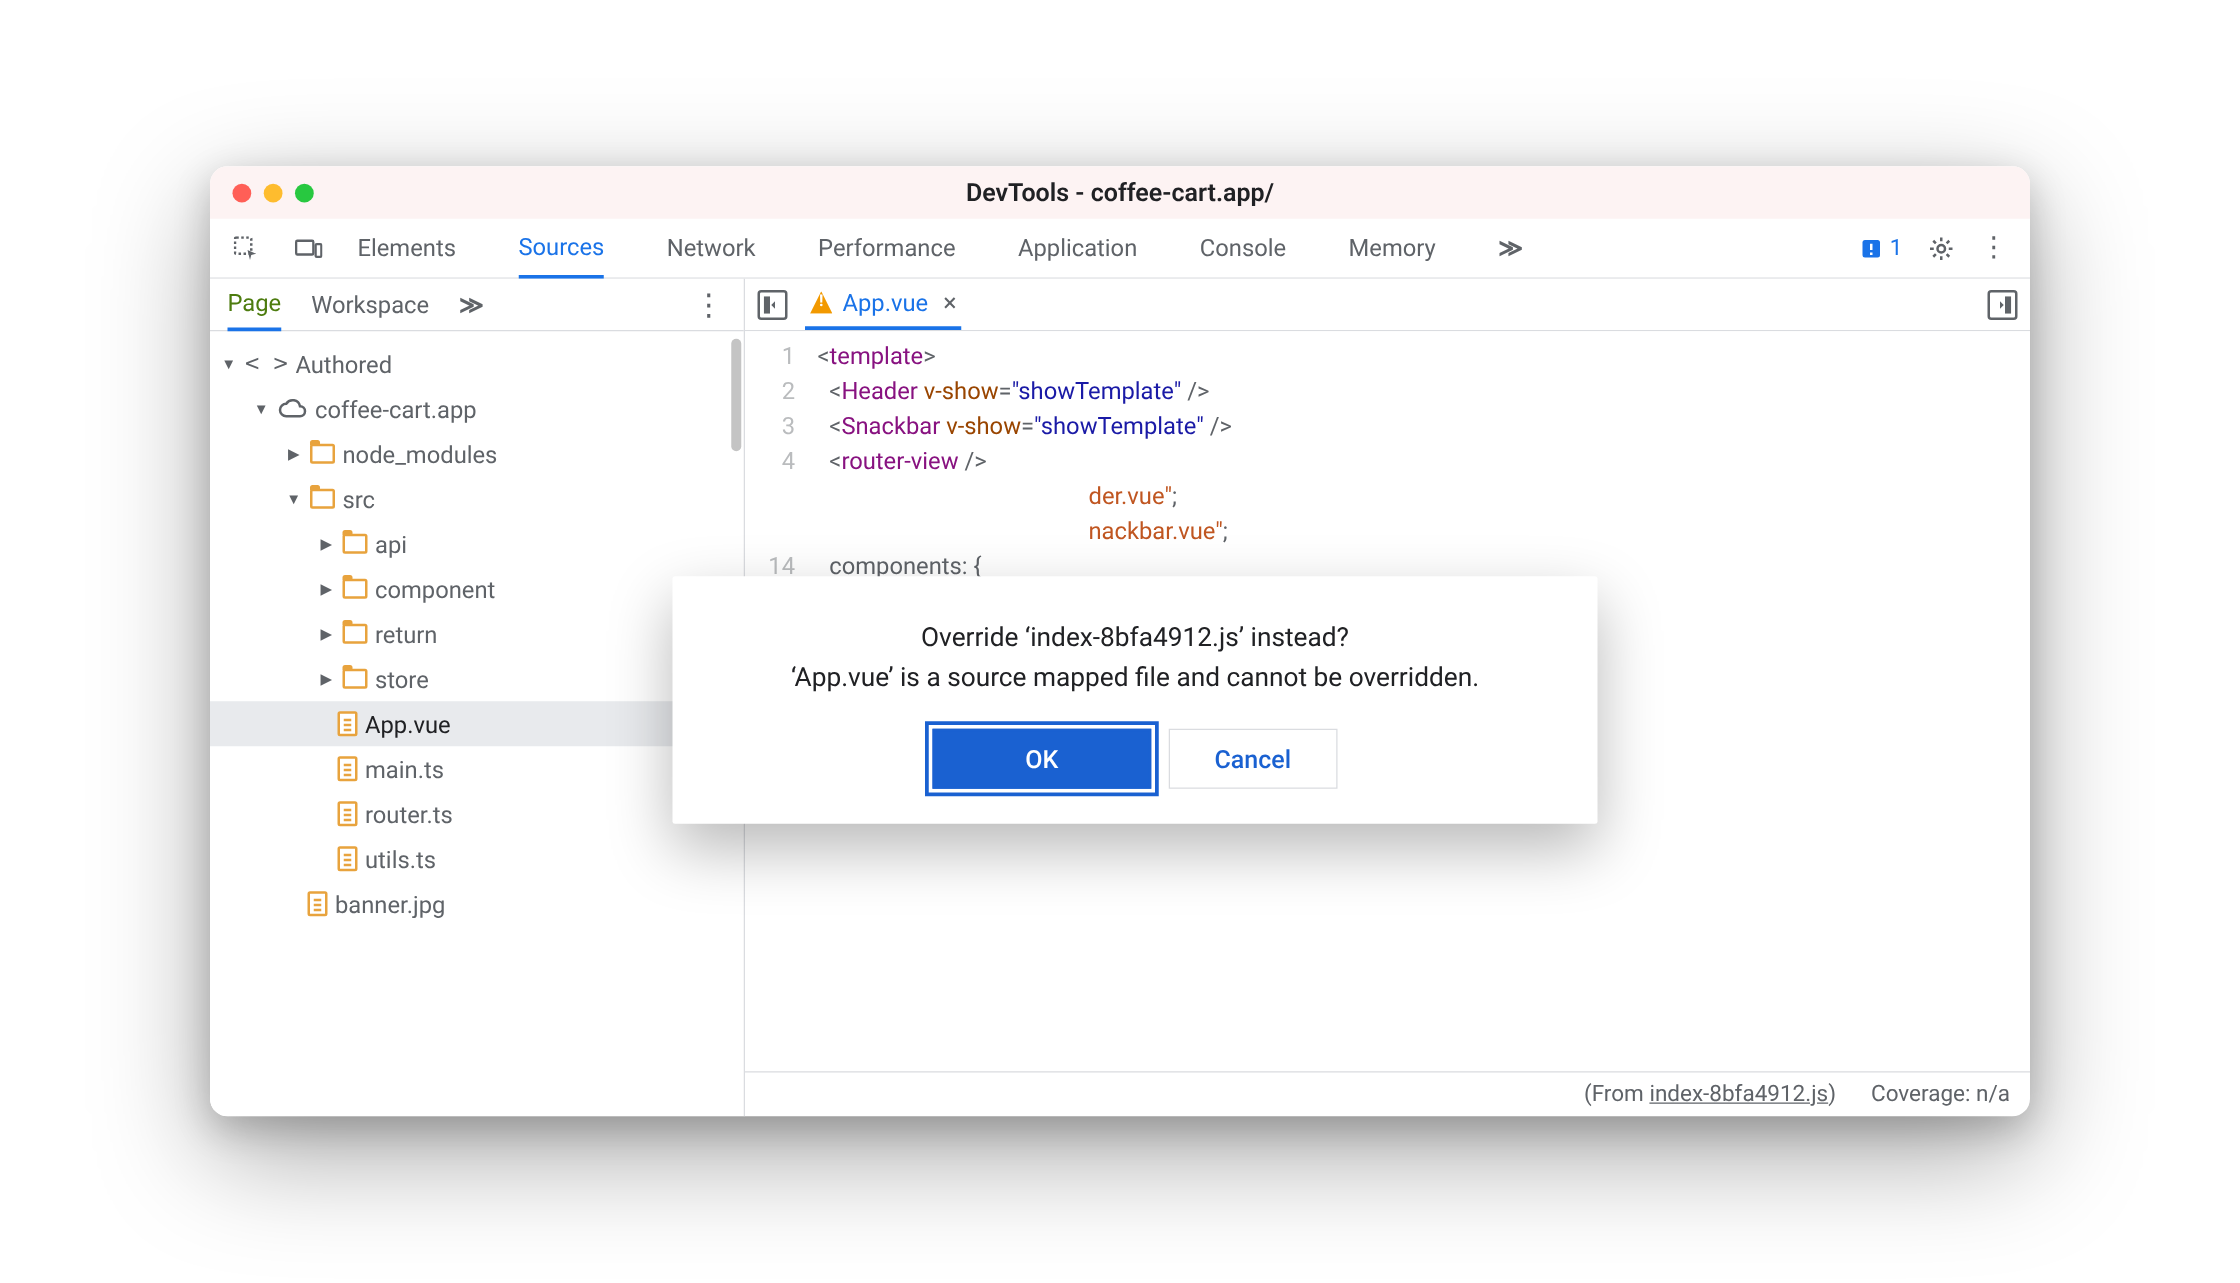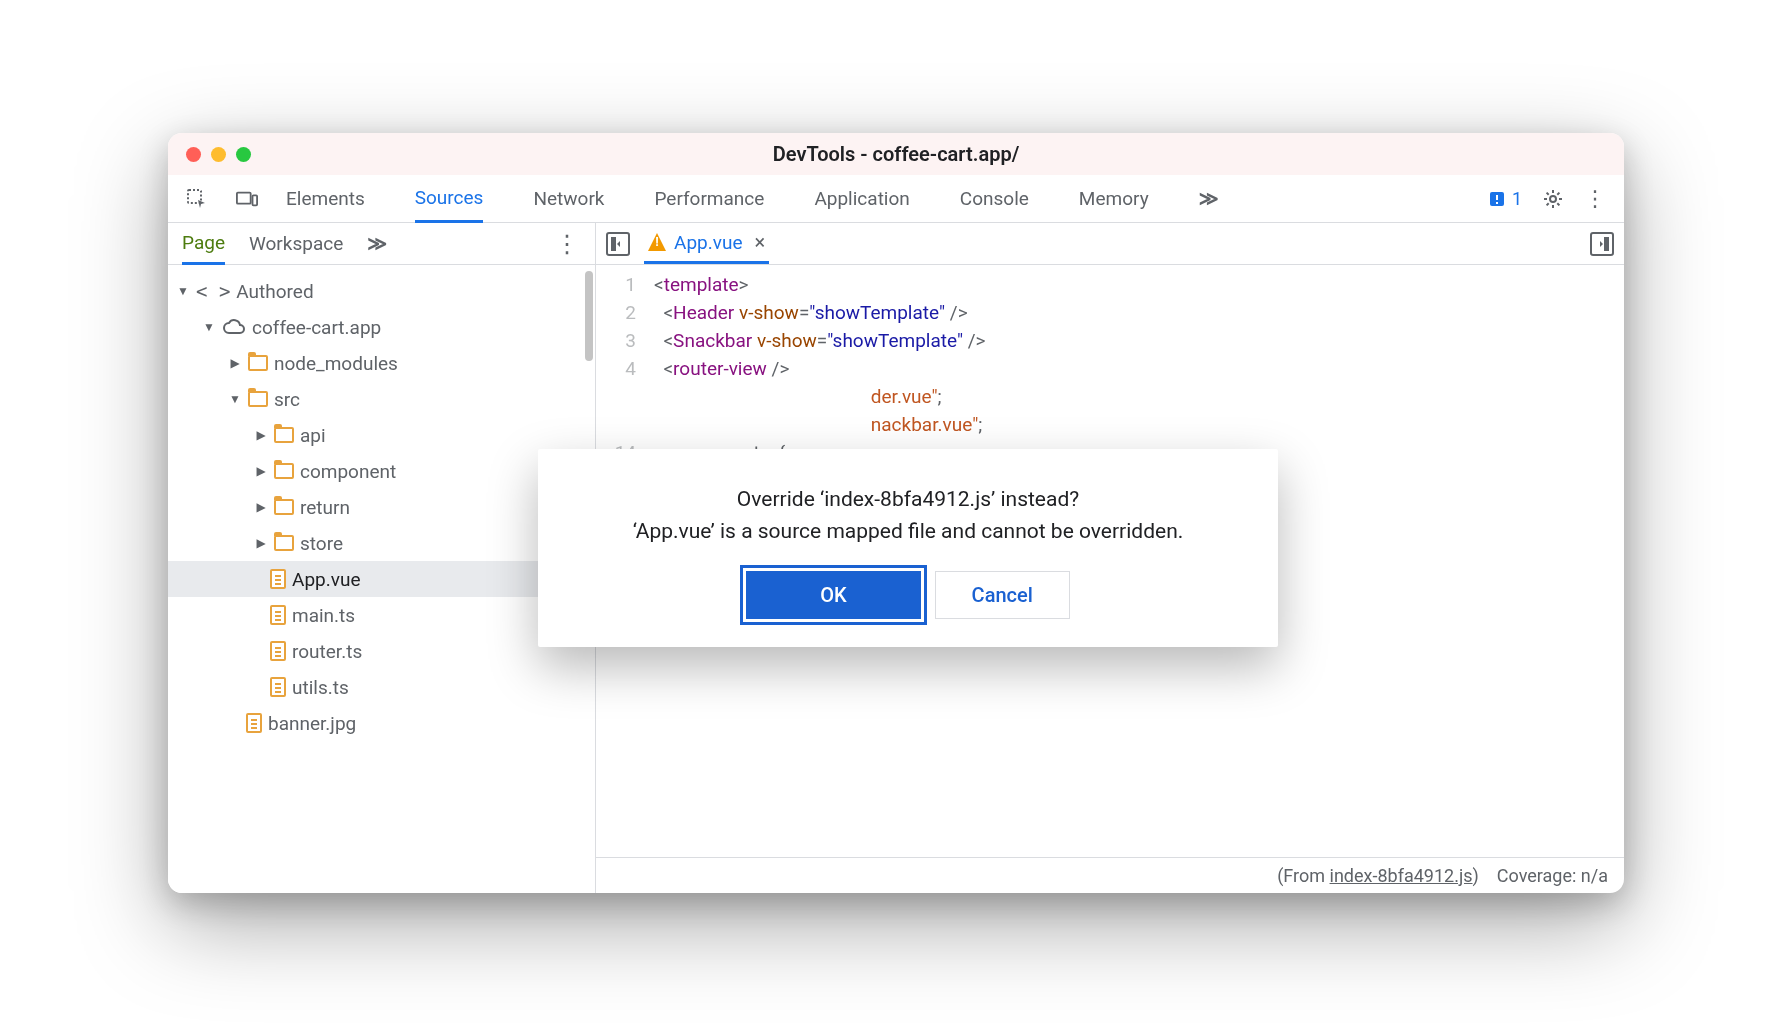--- a/index.html
+++ b/index.html
@@ -38,23 +38,23 @@
 .edicon{width:24px;height:24px;border:2px solid #5f6368;border-radius:3px;display:flex;align-items:center;justify-content:center;color:#5f6368}
 .filetab{display:flex;align-items:center;gap:8px;font-size:19px;color:#1a73e8;border-bottom:3px solid #1a73e8;height:100%;padding:0 4px}
 .warn{width:18px;height:18px;background:#f29900;clip-path:polygon(50% 0,100% 100%,0 100%);position:relative}
 .warn::after{content:"!";position:absolute;left:0;right:0;top:1px;text-align:center;color:#fff;font-size:13px;font-weight:700}
 .closex{color:#5f6368;font-size:20px;cursor:pointer;margin-left:4px}
 .code{flex:1;overflow:auto;font-family:Menlo,Monaco,Consolas,monospace;font-size:19px;line-height:28px;padding:6px 0;background:#fff}
 .codeline{display:flex}
 .lineno{width:58px;text-align:right;color:#babcbe;padding-right:18px;flex-shrink:0;user-select:none}
 .linetxt{white-space:pre;color:#5f6368}
 .t-tag{color:#881280}.t-attr{color:#994500}.t-str{color:#1a1aa6}.t-punc{color:#5f6368}.t-kw{color:#881280}.t-id{color:#5f6368}.t-orange{color:#c05621}
-.statusbar{height:36px;border-top:1px solid #dadce0;display:flex;align-items:center;justify-content:flex-end;padding:0 16px;font-size:18px;color:#5f6368;gap:18px}
+.statusbar{height:36px;border-top:1px solid #dadce0;display:flex;align-items:center;justify-content:flex-end;padding:0 16px;font-size:18px;color:#5f6368;gap:28px}
 .statusbar a{color:#5f6368;text-decoration:underline}
-.dialog{position:absolute;top:316px;left:370px;width:740px;background:#fff;box-shadow:0 20px 50px rgba(0,0,0,.28);padding:34px 30px 28px;text-align:center;border-radius:2px}
+.dialog{position:absolute;top:328px;left:370px;width:740px;background:#fff;box-shadow:0 20px 50px rgba(0,0,0,.28);padding:34px 30px 28px;text-align:center;border-radius:2px}
 .dialog p{font-size:21px;color:#202124;line-height:32px}
 .dlgbtns{display:flex;justify-content:center;gap:14px;margin-top:24px}
 .btn{font-size:20px;font-weight:500;padding:10px 36px;border-radius:0;cursor:pointer}
 .btn-ok{background:#1a61d1;color:#fff;border:2px solid #1a61d1;outline:3px solid #1a61d1;outline-offset:3px;border-radius:0;padding:10px 72px}
 .btn-cancel{background:#fff;color:#1a61d1;border:1px solid #dadce0}
 svg{display:block}
 </style>
 </head>
 <body>
 

